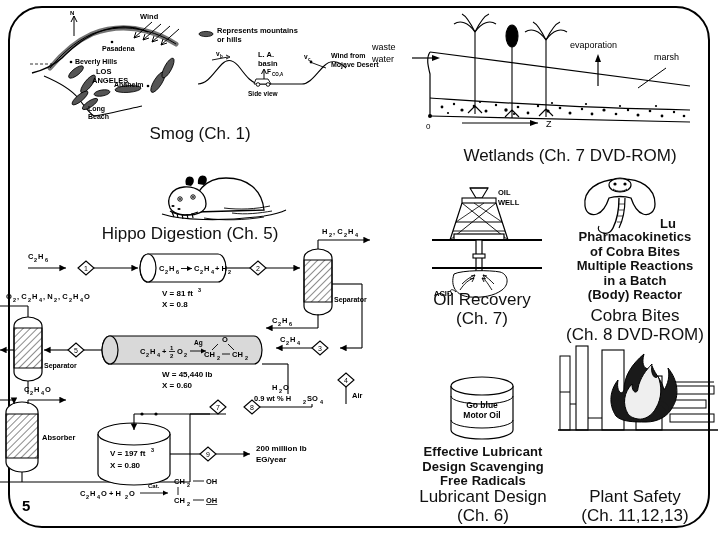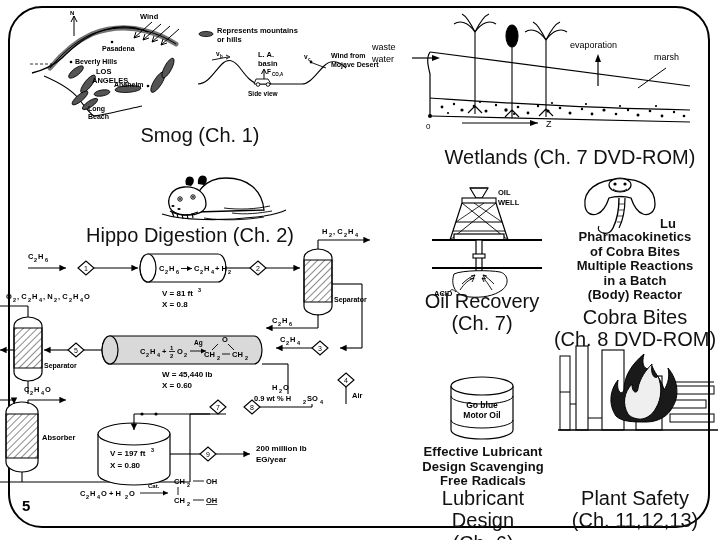--- a/index.html
+++ b/index.html
@@ -8,21 +8,21 @@
   #slide{position:relative;width:648px;height:540px;background:#fff;}
 
   
   #frame{position:absolute;left:8px;top:6px;width:702px;height:522px;
          border:2px solid #000;border-radius:34px;box-sizing:border-box;
          pointer-events:none;}
   
 
   .cap{position:absolute;text-align:center;font-family:"Liberation Sans",sans-serif;
        color:#111;line-height:1.12;white-space:pre-line;}
-  .cap-main{font-size:20px;}
+  .cap-main{font-size:17px;}
   .cap-sub{font-size:13px;font-weight:bold;letter-spacing:.1px;}
 
   .fig{position:absolute;}
   svg{display:block;overflow:visible;}
   .ln{stroke:#000;fill:none;}
   .fillk{fill:#000;}
   .t{font-family:"Liberation Sans",sans-serif;fill:#000;}
 
   .slideno{position:absolute;left:22px;top:497px;font-size:15px;font-weight:bold;}
 
@@ -245,21 +245,21 @@
 
       <path d="M12,44 L14,49 M17,45 L18,50 M22,46 L23,51 M27,46 L28,51 M32,45 L33,50" stroke="#000" stroke-width="1.2" fill="none"></path>
       <path d="M10,43 C18,48 30,48 38,44" class="ln" stroke-width="1.1"></path>
 
       <path d="M2,46 C20,52 60,54 104,48 C116,46 122,44 126,42" class="ln" stroke-width="1.1"></path>
       <path d="M64,40 C80,42 96,41 110,38" class="ln" stroke-width="0.9"></path>
       <path d="M72,45 C86,47 100,45 112,43" class="ln" stroke-width="0.9"></path>
       <path d="M44,50 C62,53 86,52 104,49" class="ln" stroke-width="0.9"></path>
     </svg>
   </div>
-  <div class="cap cap-main" style="left:75px;top:224px;width:230px;">Hippo Digestion (Ch. 2)</div>
+  <div class="cap cap-main" style="left:75px;top:224px;width:230px;">Hippo Digestion (Ch. 5)</div>
 
   <div class="fig" style="left:22px;top:244px;">
     <svg width="380" height="262" viewBox="0 0 380 262">
       <defs>
         <pattern id="hatch" width="5" height="5" patternUnits="userSpaceOnUse" patternTransform="rotate(45)">
           <line x1="0" y1="0" x2="0" y2="5" stroke="#000" stroke-width="0.9"></line>
         </pattern>
         <marker id="ar" markerWidth="7" markerHeight="7" refX="6" refY="3" orient="auto">
           <path d="M0,0 L6,3 L0,6 Z" fill="#000"></path>
         </marker>

